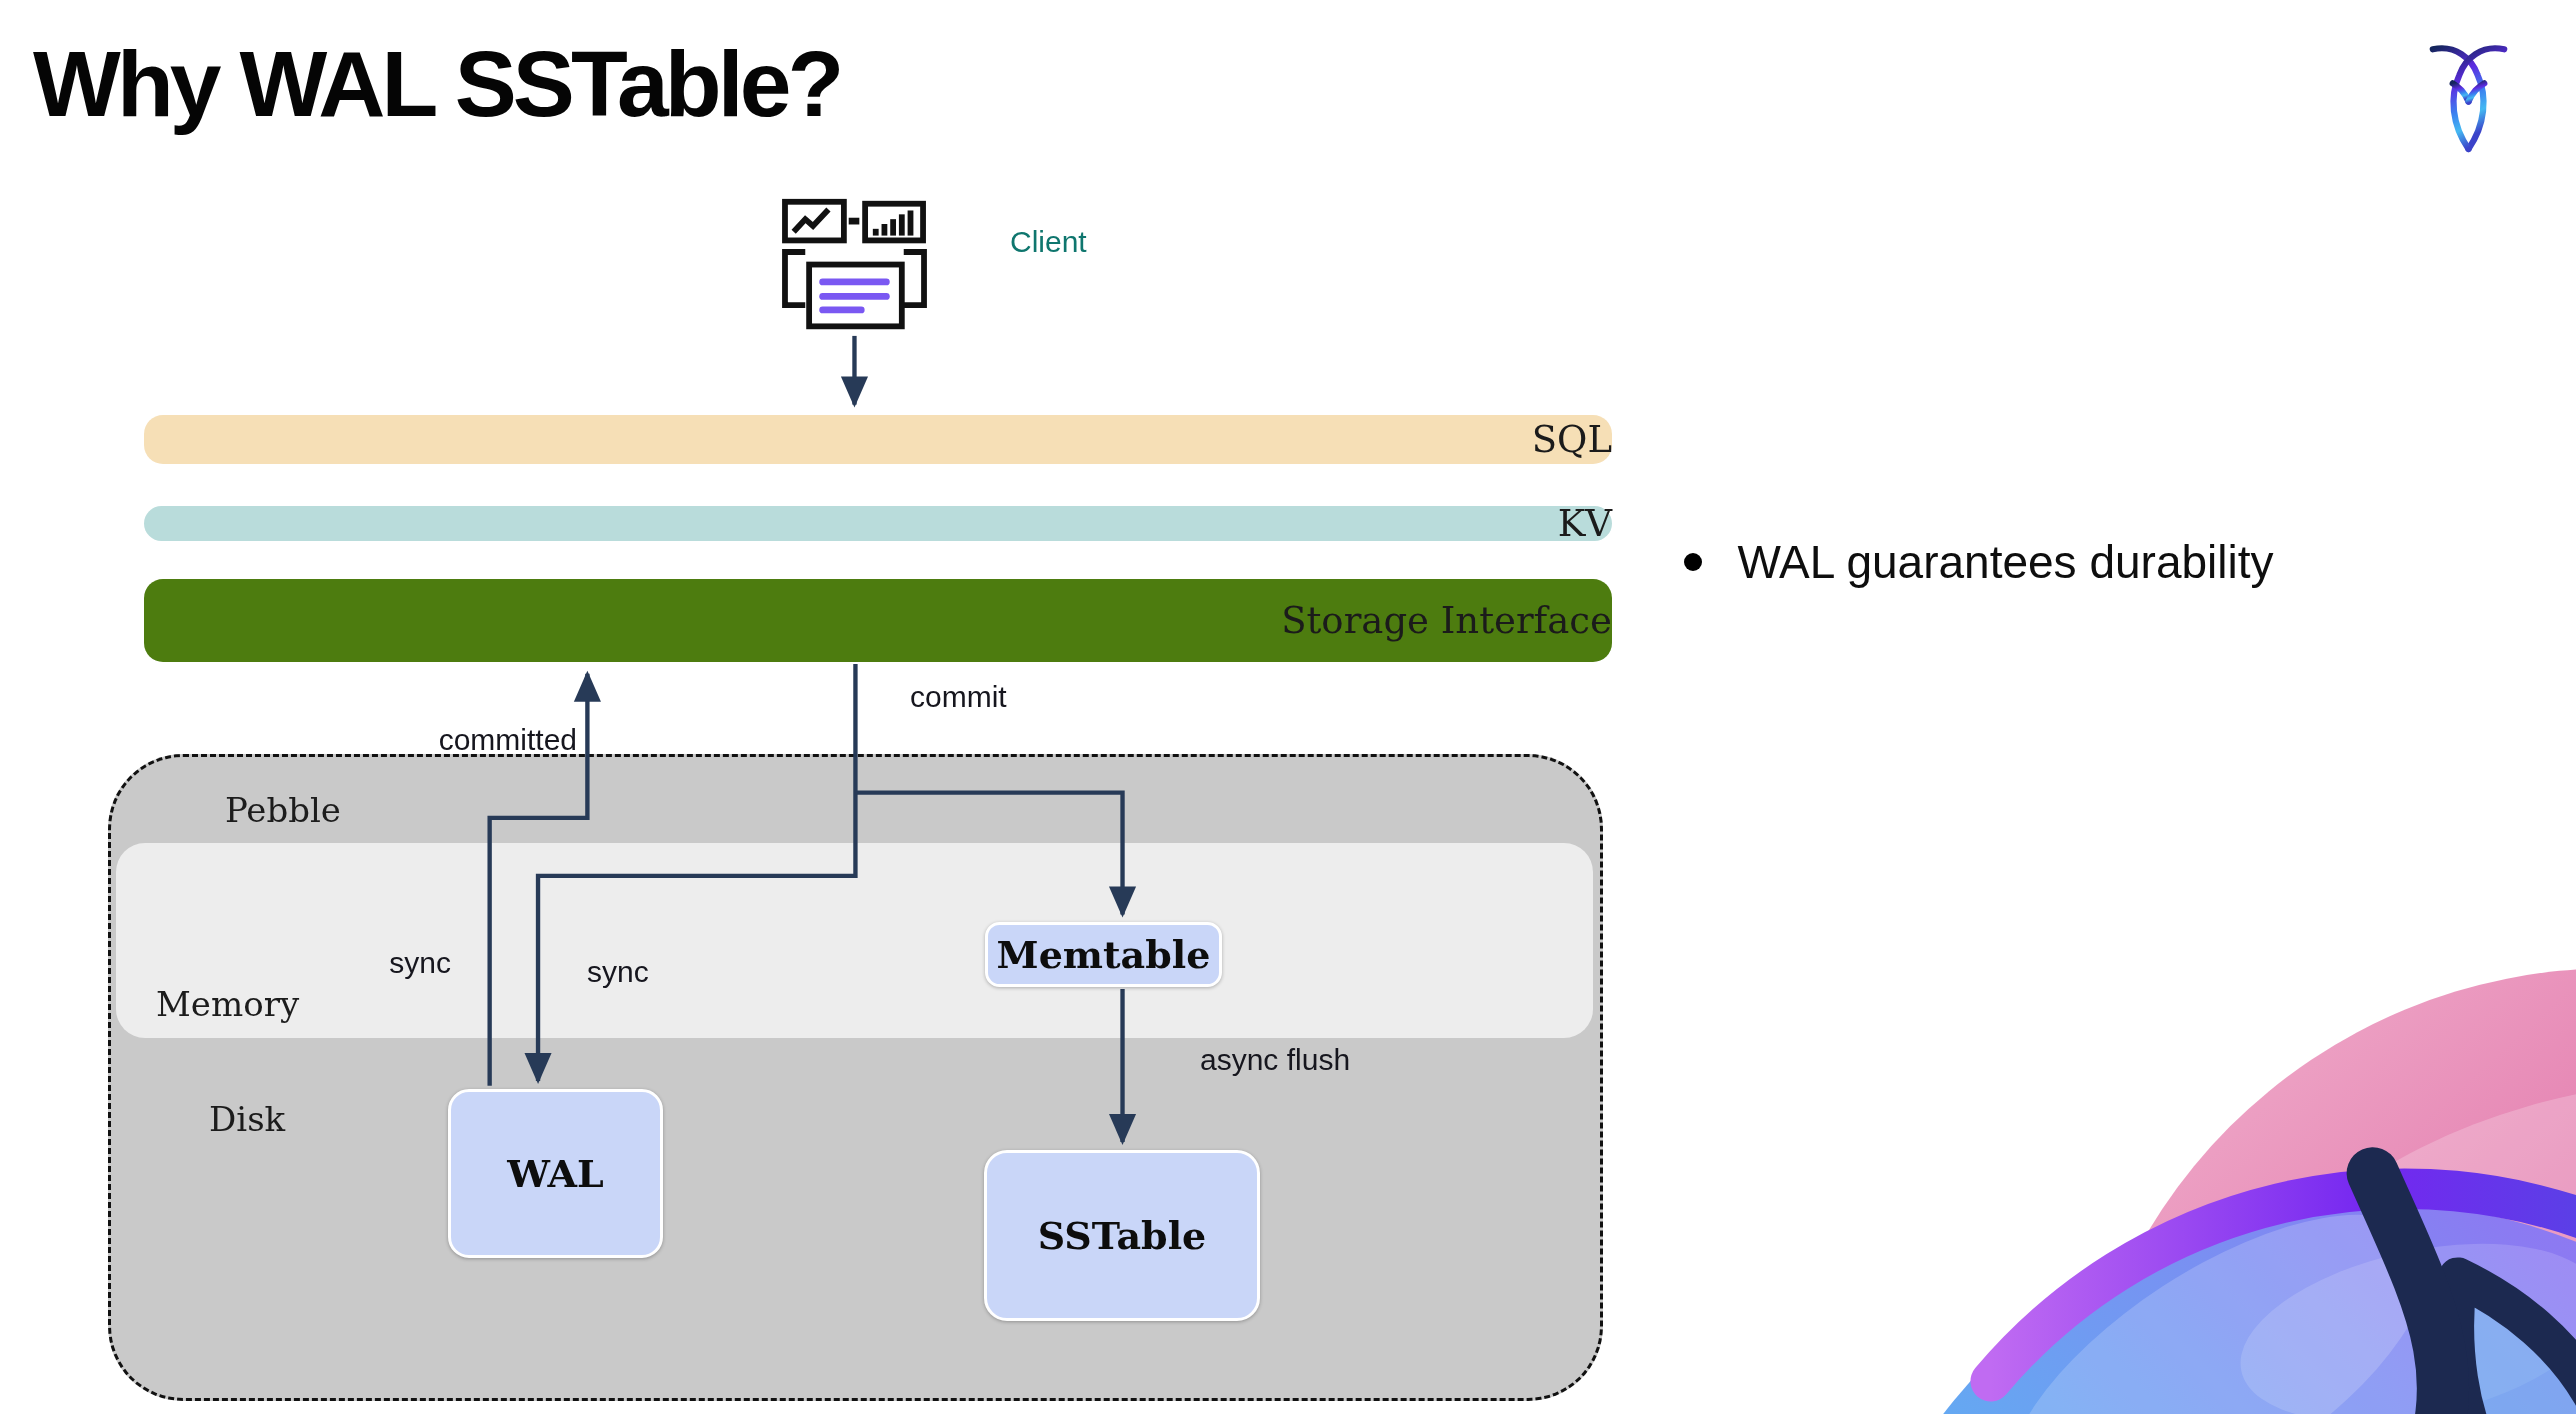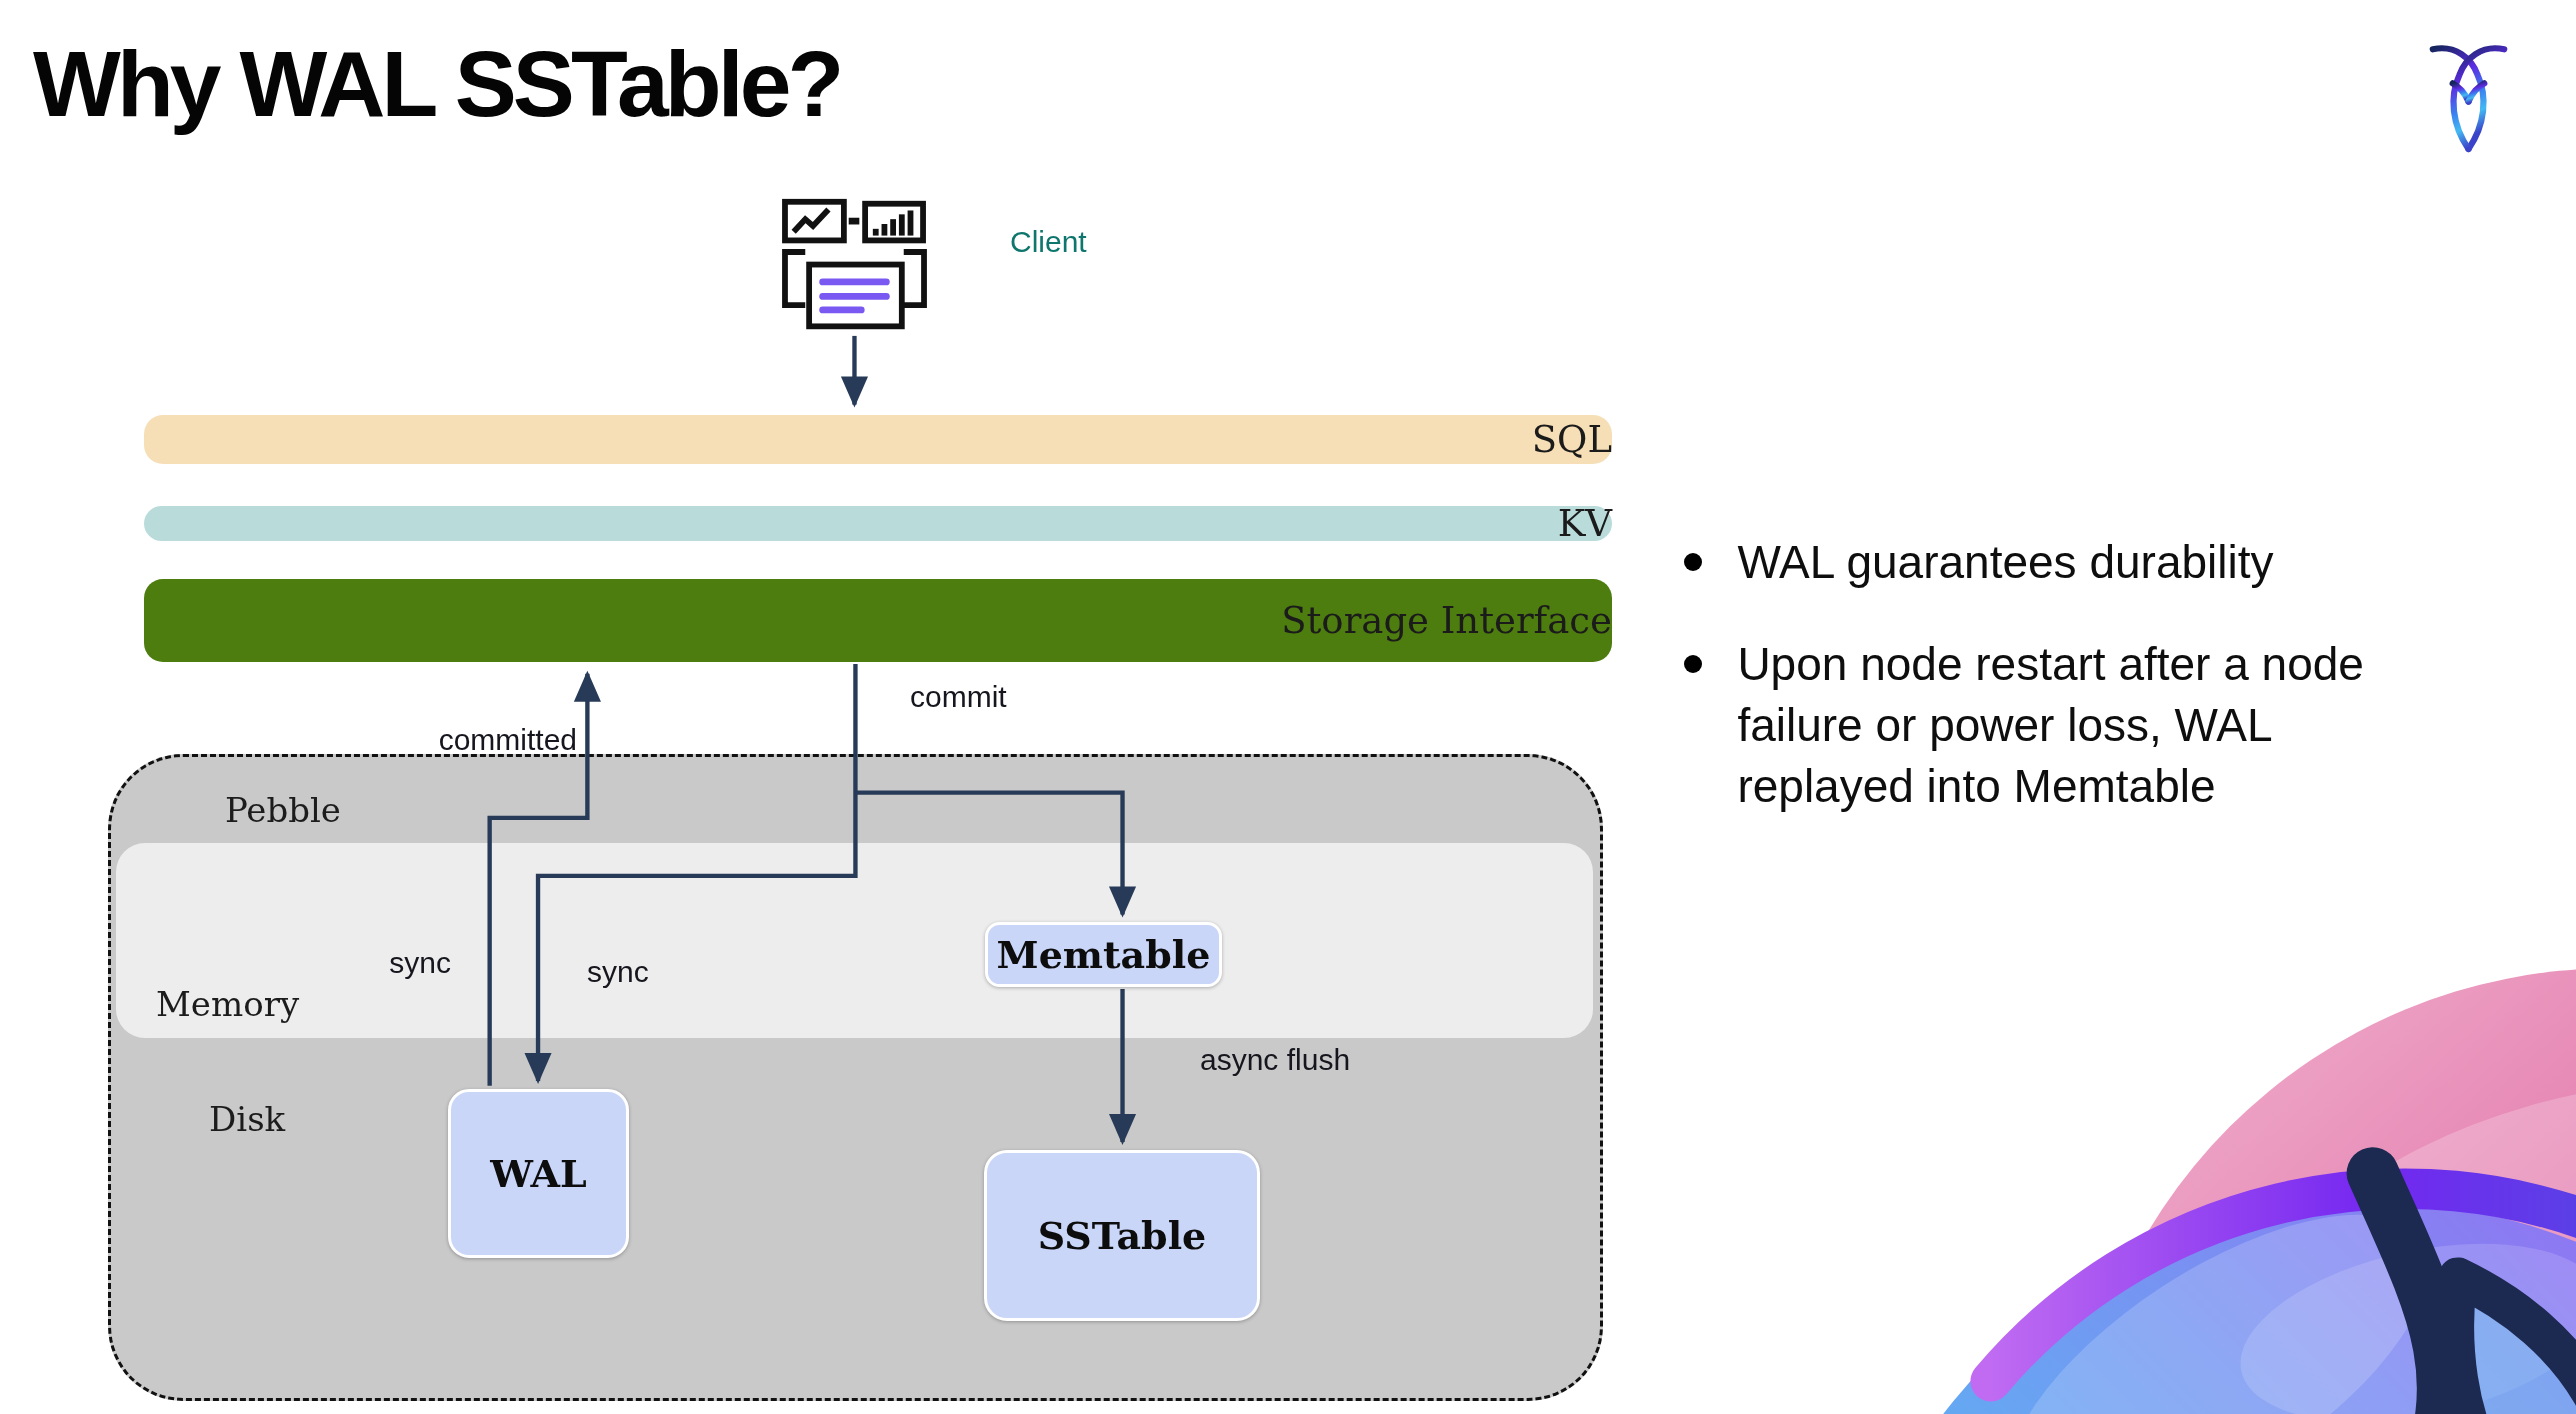--- a/index.html
+++ b/index.html
@@ -21,21 +21,21 @@
   .pebble{left:108px;top:754px;width:1495px;height:647px;background:#c9c9c9;
           border:3.9px dashed #111;border-radius:75px;box-sizing:border-box;}
   .memory{left:116px;top:843px;width:1477px;height:195px;background:#ededed;border-radius:29px;}
 
   .serif-label{font-family:"DejaVu Serif","Liberation Serif",serif;font-size:34px;color:#1c1c1c;}
   .edge-label{font-size:30px;color:#16161e;}
 
   .node{background:#c9d6f8;border:3.9px solid #ffffff;border-radius:17.4px;box-sizing:border-box;
         box-shadow:0 1px 3.9px rgba(0,0,0,0.28);display:flex;align-items:center;justify-content:center;
         font-family:"DejaVu Serif","Liberation Serif",serif;font-weight:bold;font-size:38px;color:#0d0d0d;}
-  .node-wal{left:448px;top:1089px;width:181px;height:169px;border-radius:21px;}
+  .node-wal{left:448px;top:1089px;width:215px;height:169px;border-radius:21px;}
   .node-memtable{left:985px;top:922px;width:237px;height:65px;border-radius:14.5px;}
   .node-sstable{left:984px;top:1150px;width:276px;height:171px;border-radius:23px;text-align:right;}
 
   .client-label{left:1010px;top:225px;font-size:30px;color:#0f766e;}
 
   
   .bullets{left:1684px;top:532px;width:852px;}
   .bullet-row{display:flex;align-items:flex-start;}
   .bullet-row + .bullet-row{margin-top:41px;}
   .bullet-dot{width:18.4px;height:18.4px;border-radius:50%;background:#000;flex:0 0 auto;margin:21px 35px 0 0;}
@@ -145,24 +145,20 @@
   </div>
   <div class="abs node node-sstable">
     <span>SSTable</span>
   </div>
 
   <div class="abs bullets">
     <div class="bullet-row">
       <span class="bullet-dot"></span>
       <span class="bullet-text">WAL guarantees durability</span>
     </div>
-    <div class="bullet-row">
-      <span class="bullet-dot"></span>
-      <span class="bullet-text">Upon node restart after a node failure or power loss, WAL replayed into Memtable</span>
-    </div>
   </div>
 
   <div class="abs" style="right:0;bottom:0;">
     <svg width="745" height="498" viewBox="0 0 770 515">
       <defs>
         <linearGradient id="pinkG" x1="0" y1="0" x2="0.9" y2="1">
           <stop offset="0" stop-color="#f2b6d0"></stop>
           <stop offset="0.5" stop-color="#df6ba4"></stop>
           <stop offset="1" stop-color="#bd3b7e"></stop>
         </linearGradient>

